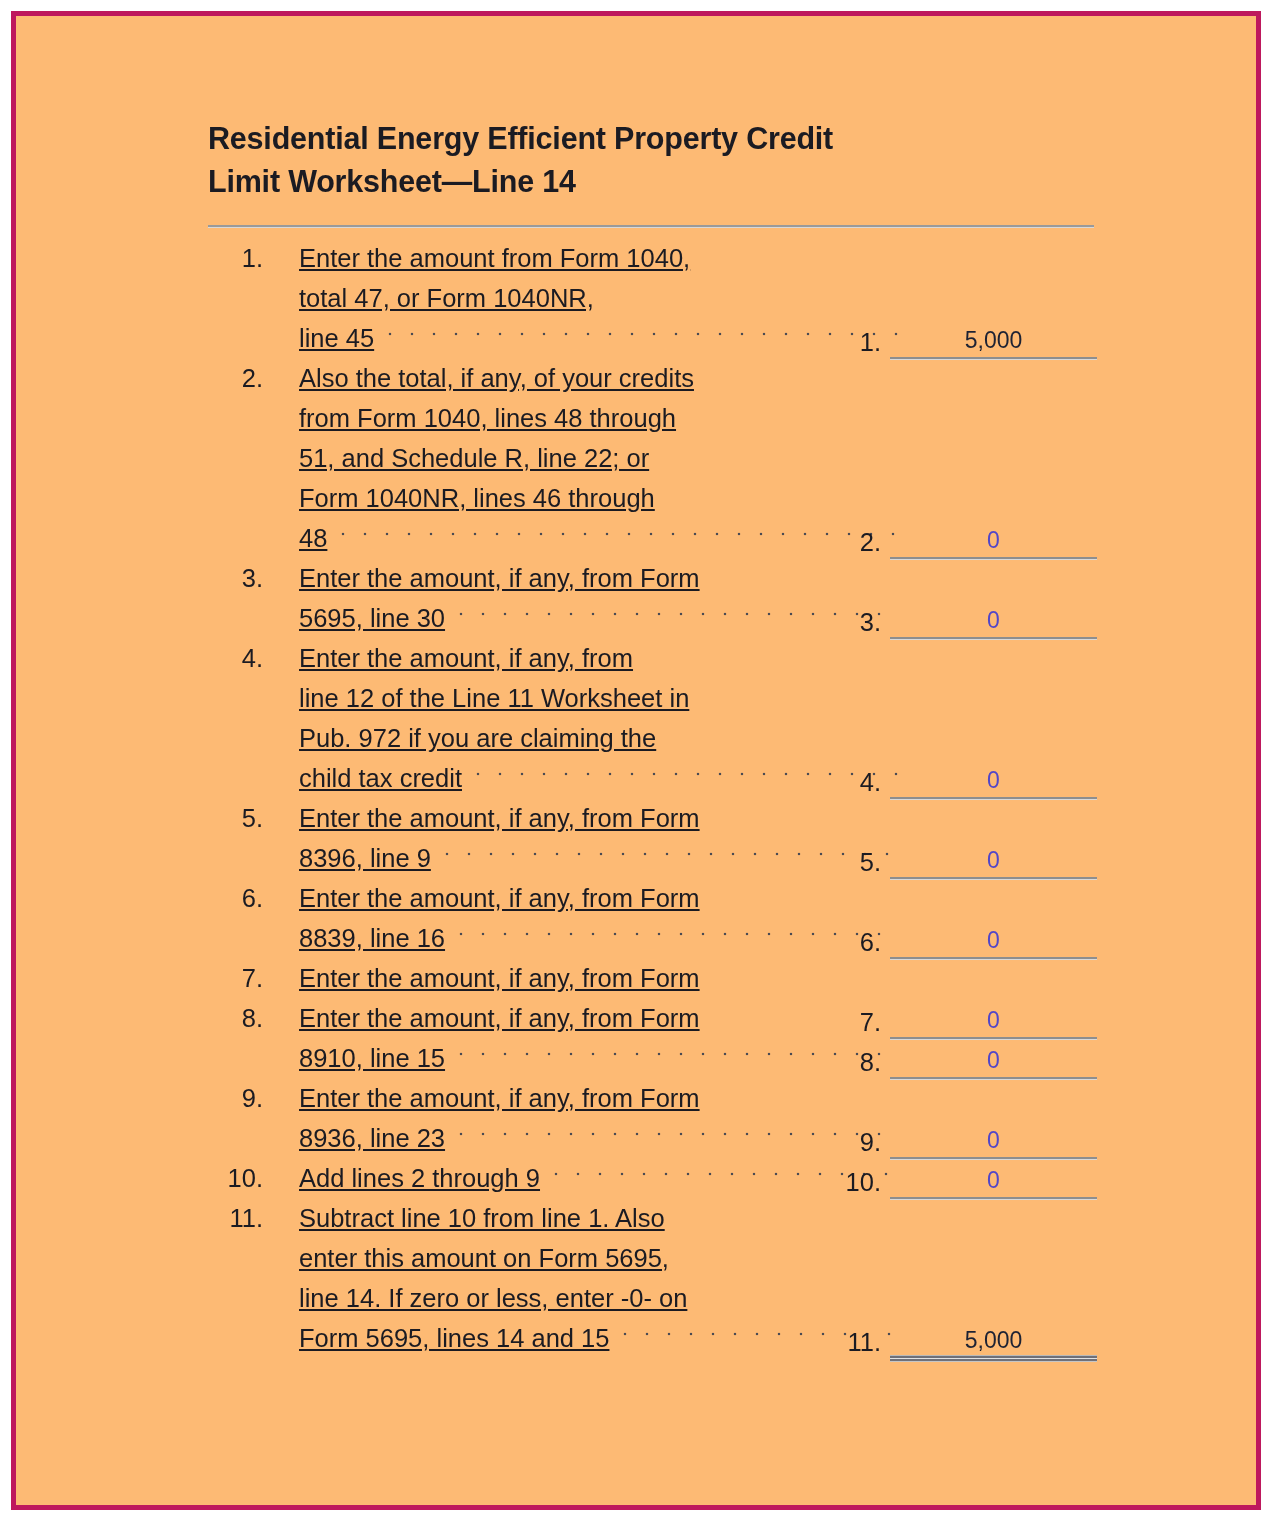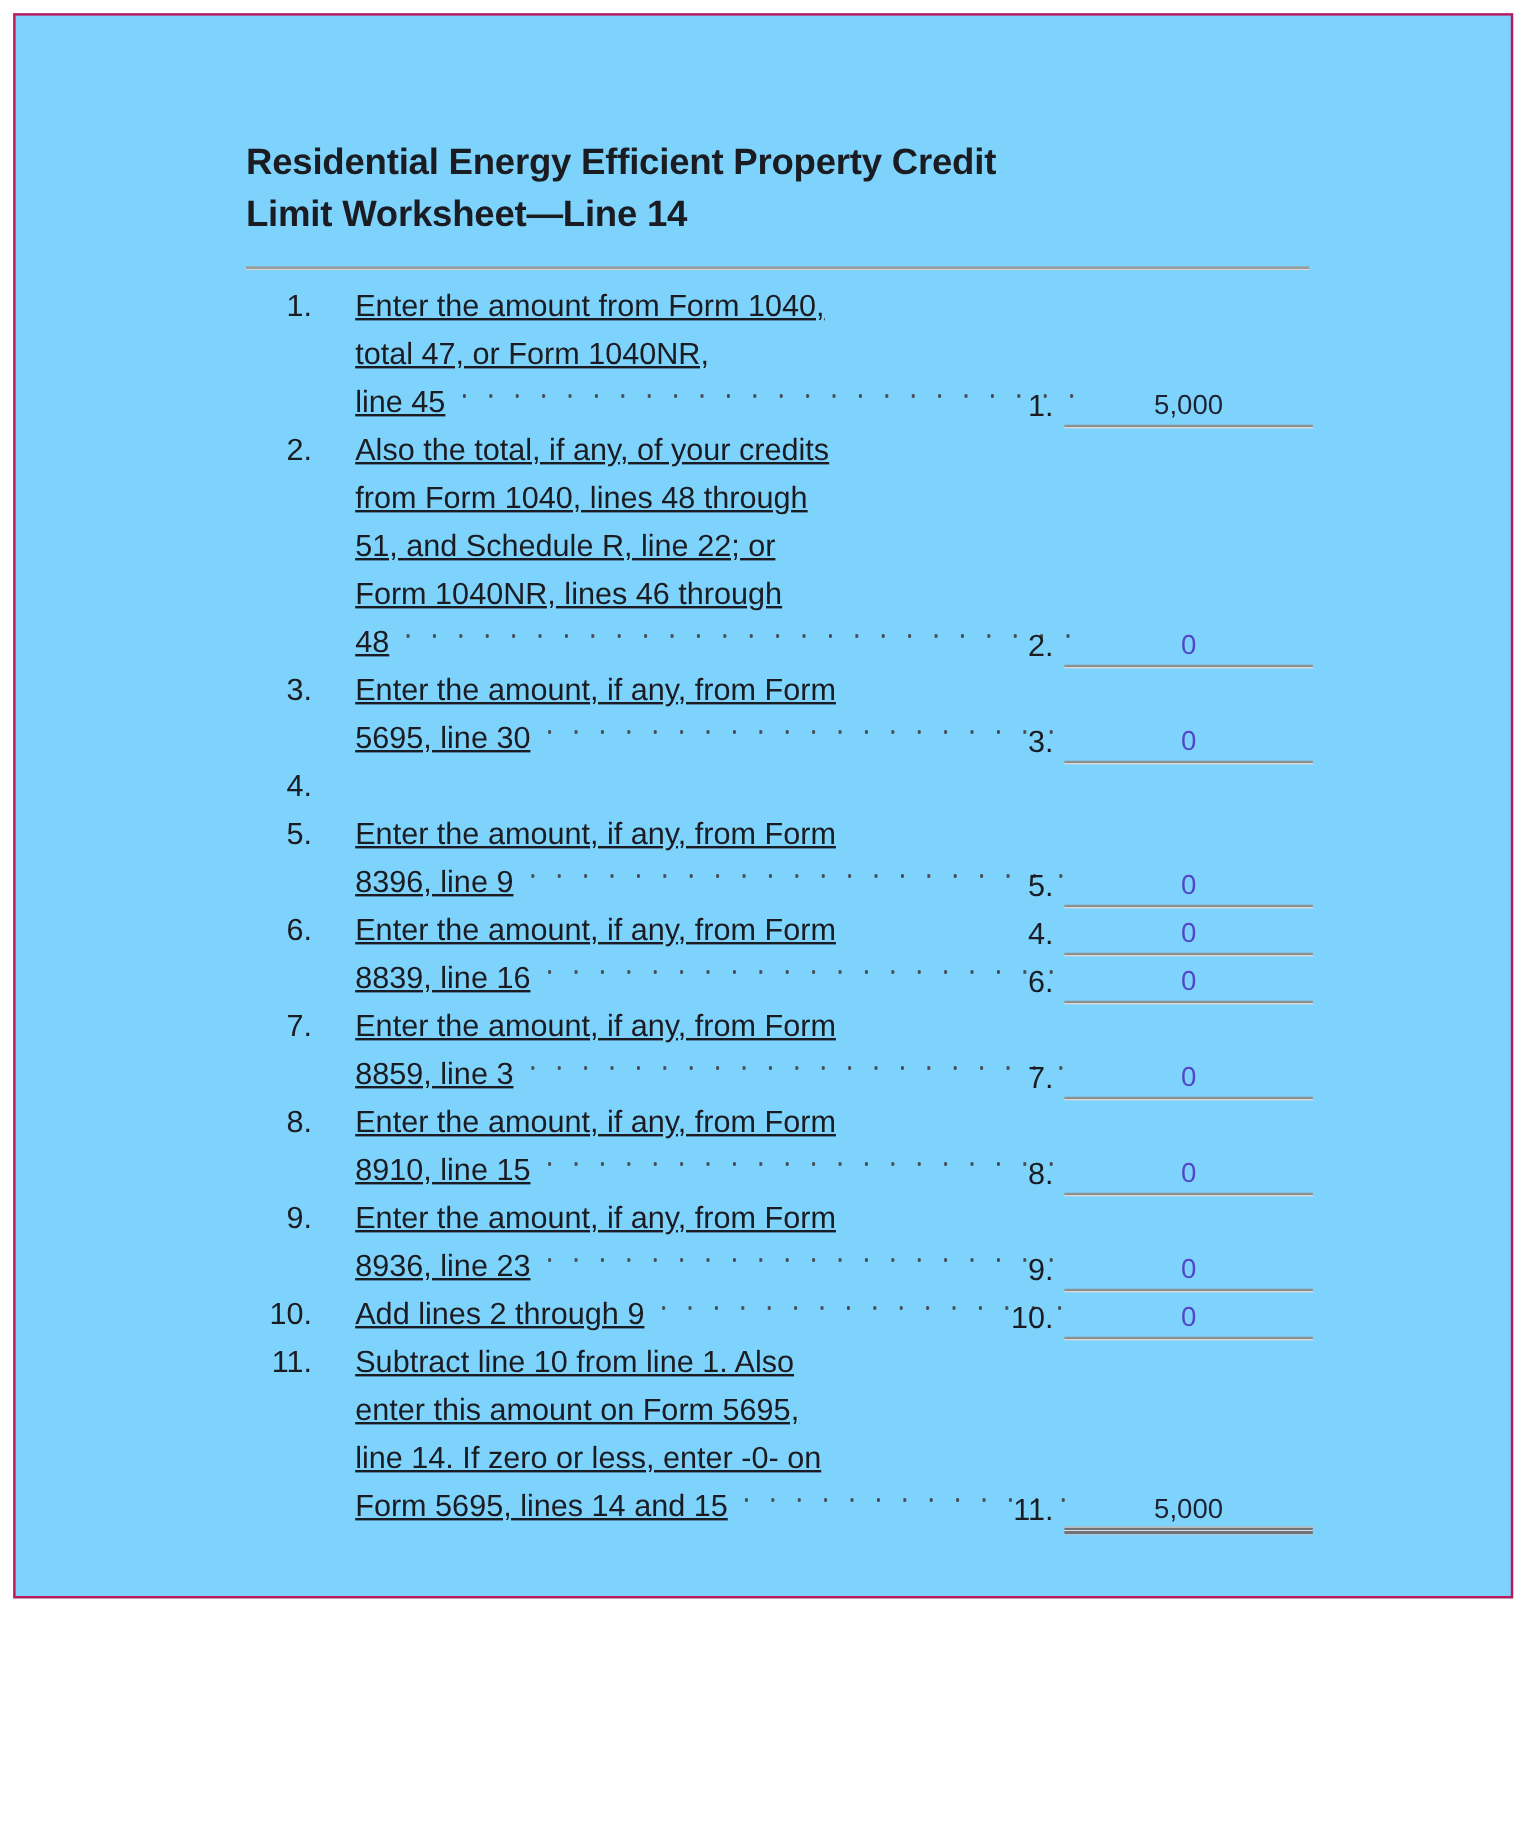--- a/index.html
+++ b/index.html
@@ -12,23 +12,23 @@
     height: 1526px;
     font-family: "Liberation Sans", sans-serif;
     -webkit-font-smoothing: antialiased;
   }
 
   #page {
     position: absolute;
     left: 11px;
     top: 11px;
     width: 1250px;
-    height: 1321px;
-    background: #7dd3fc;
-    border: 2px solid #be185d;
+    height: 1499px;
+    background: #fdba74;
+    border: 5px solid #be185d;
     box-sizing: border-box;
     overflow: hidden;
   }
 
   #sheet {
     position: absolute;
     left: 181px;
     top: 0;
     width: 900px;
   }
@@ -216,20 +216,29 @@
             </span>
           </div>
           <div class="answer" style="top: 28px;">
             <div class="ans-num">3.</div>
             <div class="ans-val">0</div>
             <div class="ans-line"></div>
           </div>
         </div>
         <div class="row">
           <div class="item-num">4.</div>
+          <div class="item-body">
+            <span class="ln">Enter the amount, if any, from</span>
+            <span class="ln">line 12 of the Line 11 Worksheet in</span>
+            <span class="ln">Pub. 972 if you are claiming the</span>
+            <span class="last">
+              <span>child tax credit</span>
+              <span class="leader"></span>
+            </span>
+          </div>
           <div class="answer" style="top: 108px;">
             <div class="ans-num">4.</div>
             <div class="ans-val">0</div>
             <div class="ans-line"></div>
           </div>
         </div>
         <div class="row">
           <div class="item-num">5.</div>
           <div class="item-body">
             <span class="ln">Enter the amount, if any, from Form</span>
@@ -256,24 +265,20 @@
           <div class="answer" style="top: 28px;">
             <div class="ans-num">6.</div>
             <div class="ans-val">0</div>
             <div class="ans-line"></div>
           </div>
         </div>
         <div class="row">
           <div class="item-num">7.</div>
           <div class="item-body">
             <span class="ln">Enter the amount, if any, from Form</span>
-            <span class="last">
-              <span>8859, line 3</span>
-              <span class="leader"></span>
-            </span>
           </div>
           <div class="answer" style="top: 28px;">
             <div class="ans-num">7.</div>
             <div class="ans-val">0</div>
             <div class="ans-line"></div>
           </div>
         </div>
         <div class="row">
           <div class="item-num">8.</div>
           <div class="item-body">

